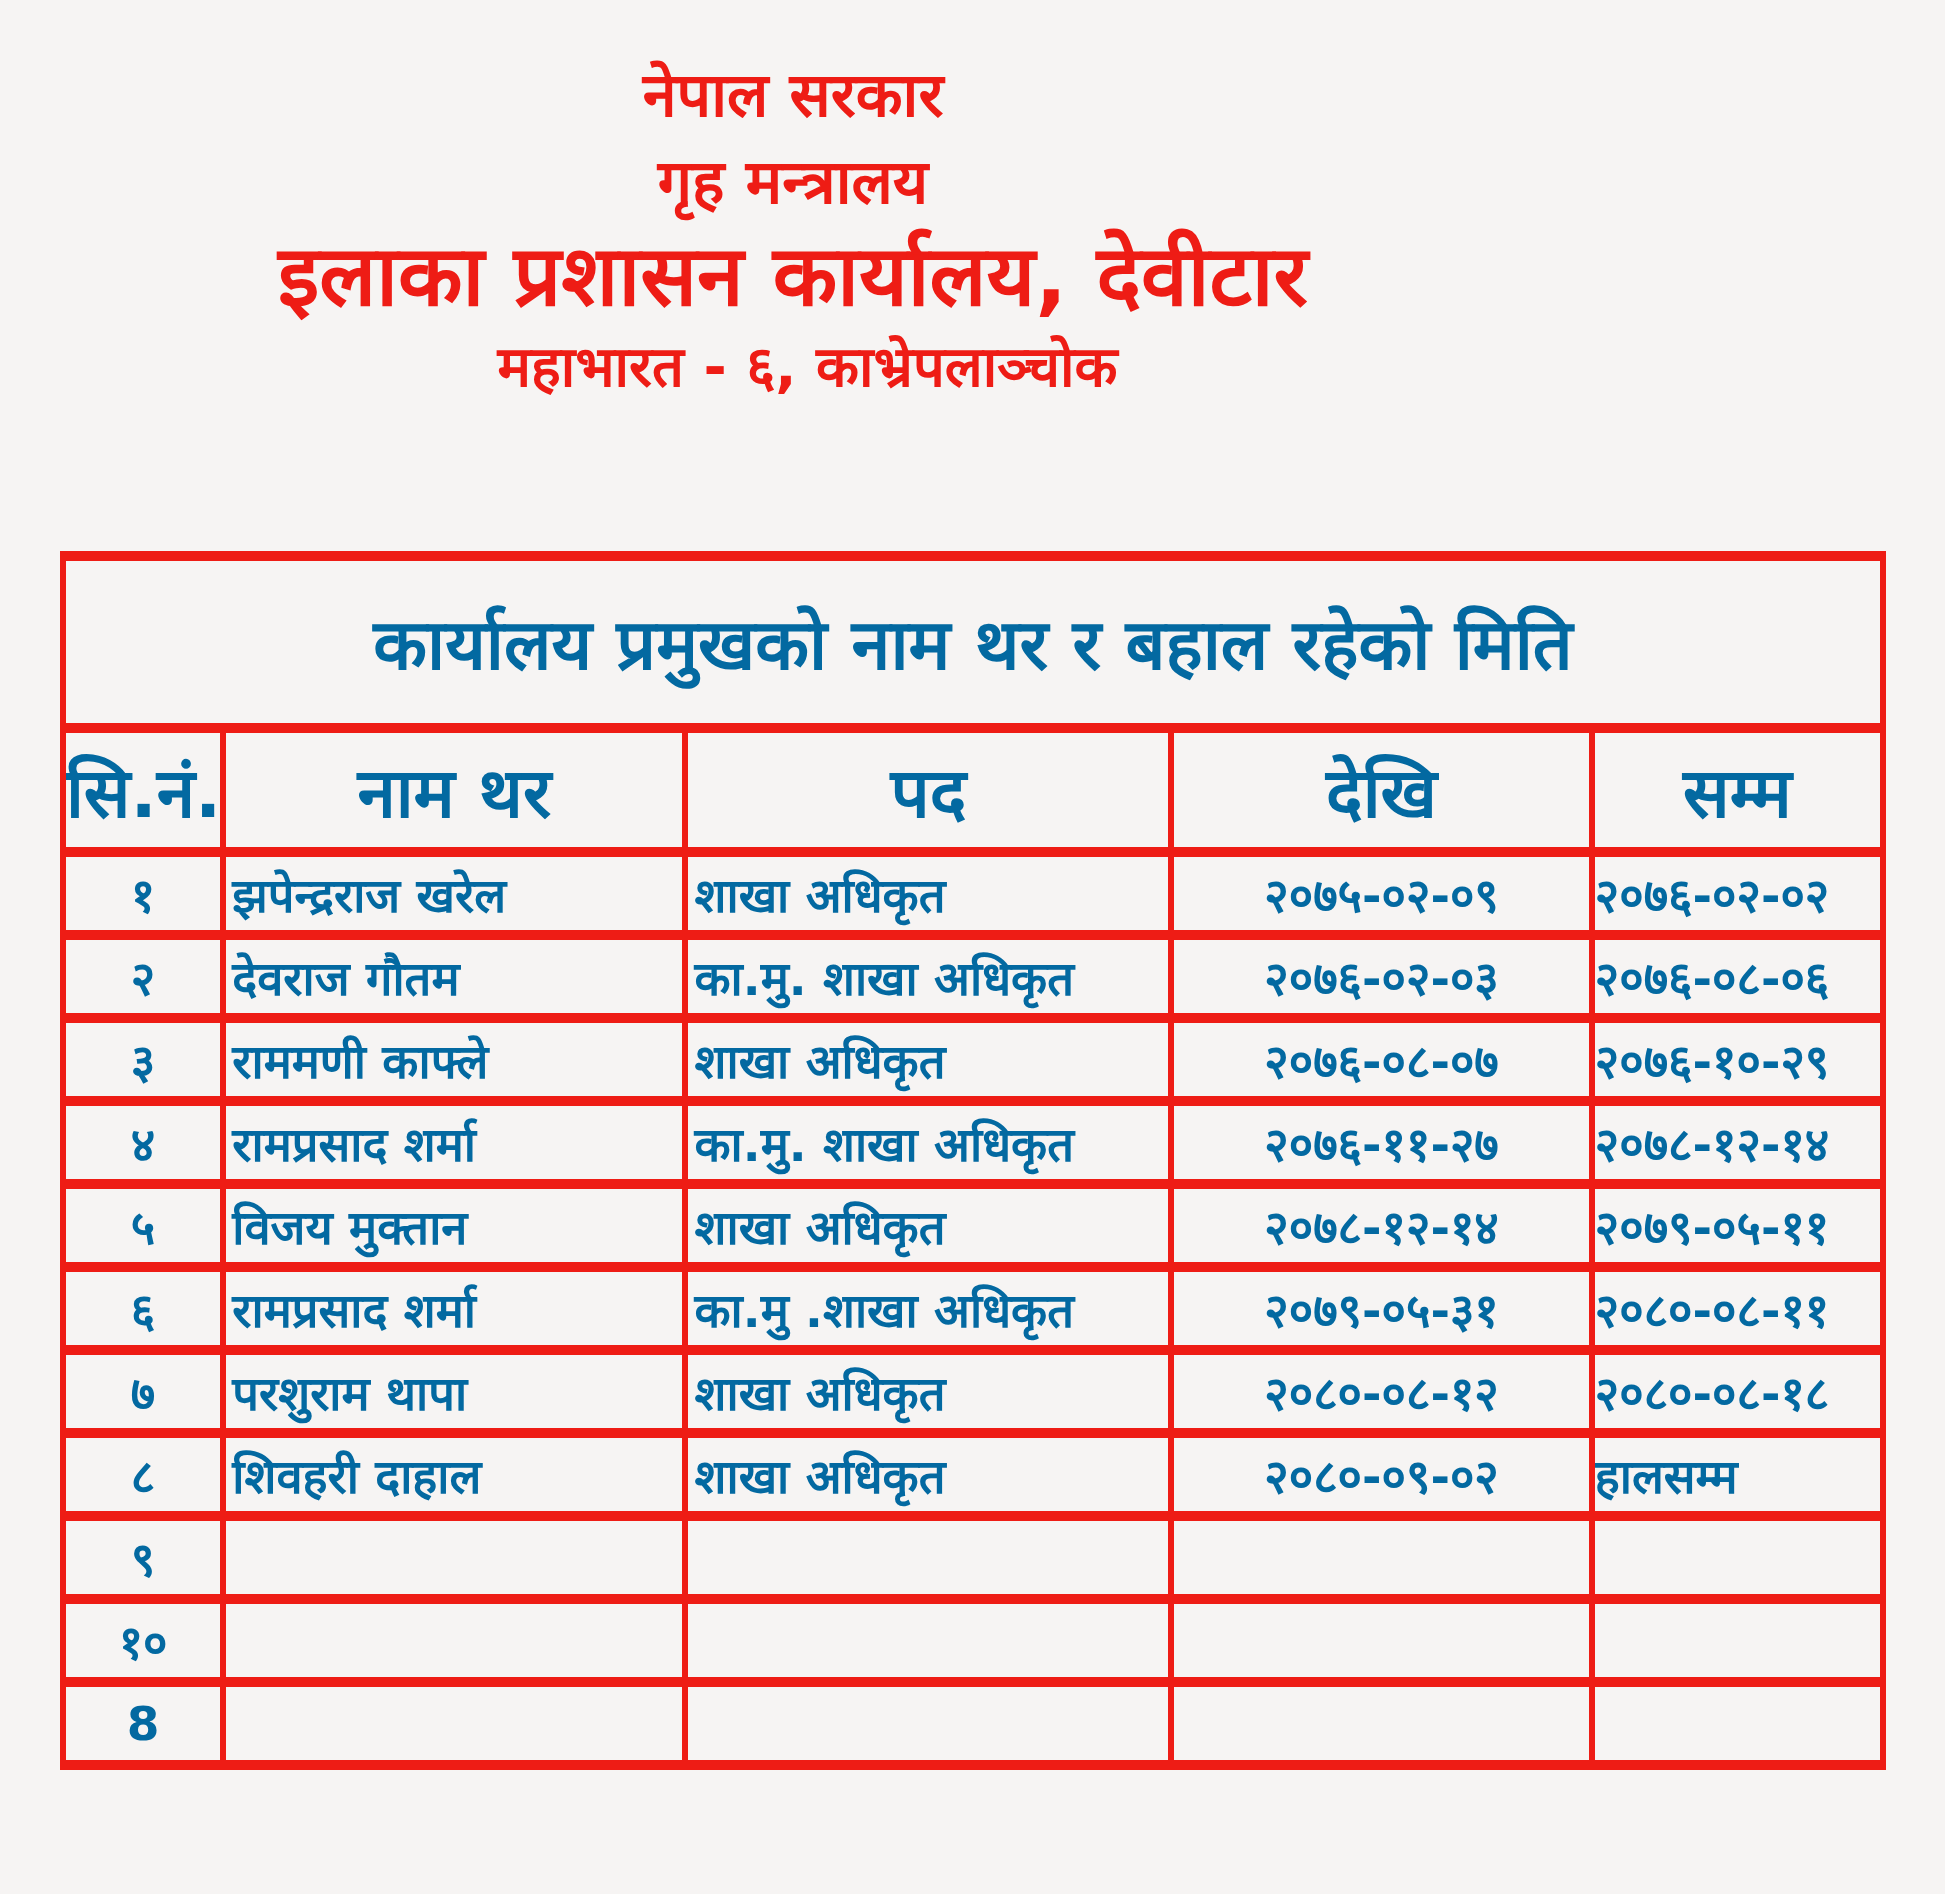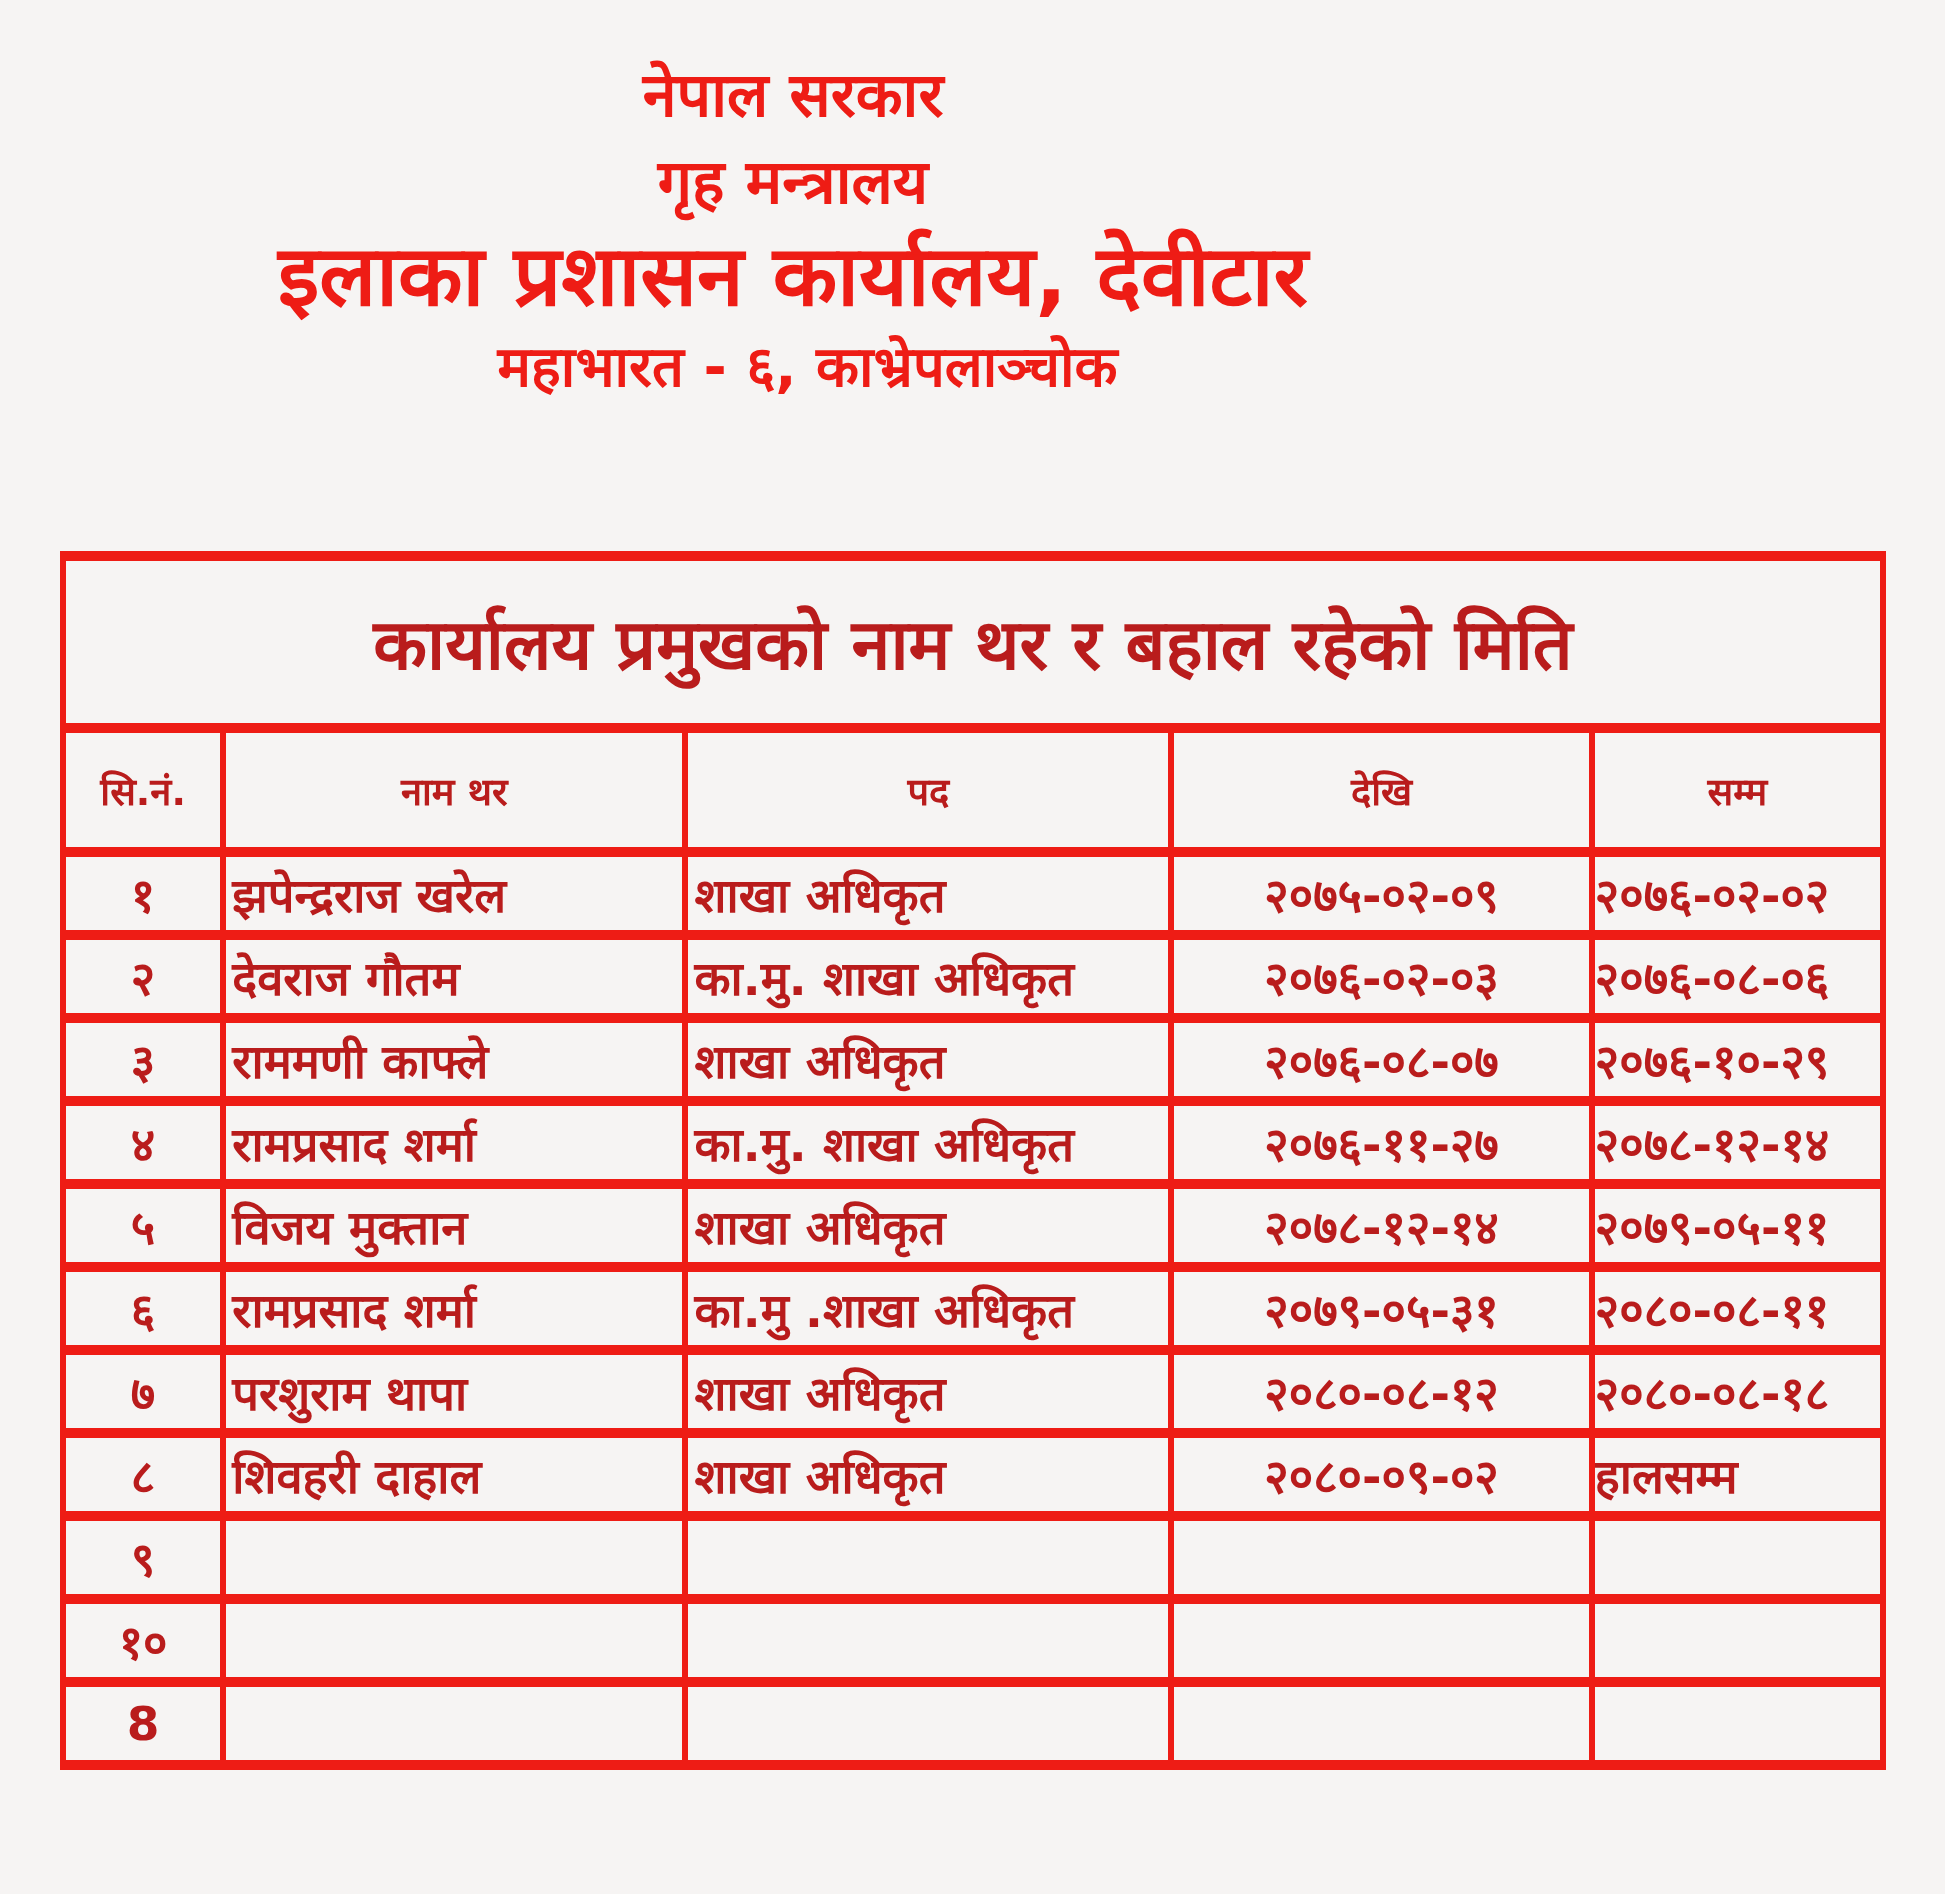--- a/index.html
+++ b/index.html
@@ -42,42 +42,42 @@
   }
 
   
   .office-table {
     position: absolute;
     left: 60px;
     top: 551px;
     width: 1826px;
     border-collapse: collapse;
     table-layout: fixed;
-    color: #b91c1c;
+    color: #0369a1;
   }
   .office-table th,
   .office-table td {
     border-left: 6.9px solid #ee1c15;
     border-right: 6.9px solid #ee1c15;
     border-top: 10px solid #ee1c15;
     border-bottom: 10px solid #ee1c15;
     vertical-align: middle;
     overflow: hidden;
     white-space: nowrap;
   }
 
   .title-row { height: 172px; }
   .title-cell {
     font-size: 70px;
     text-align: center;
   }
 
   .head-row { height: 124px; }
   .head-row th {
-    font-size: 38px;
+    font-size: 69px;
     text-align: center;
   }
 
   .data-row { height: 83px; }
   .data-row td { font-size: 47px; }
 
   .col-sn    { width: 8.8%; }
   .col-name  { width: 25.4%; }
   .col-post  { width: 26.7%; }
   .col-from  { width: 23.1%; }

